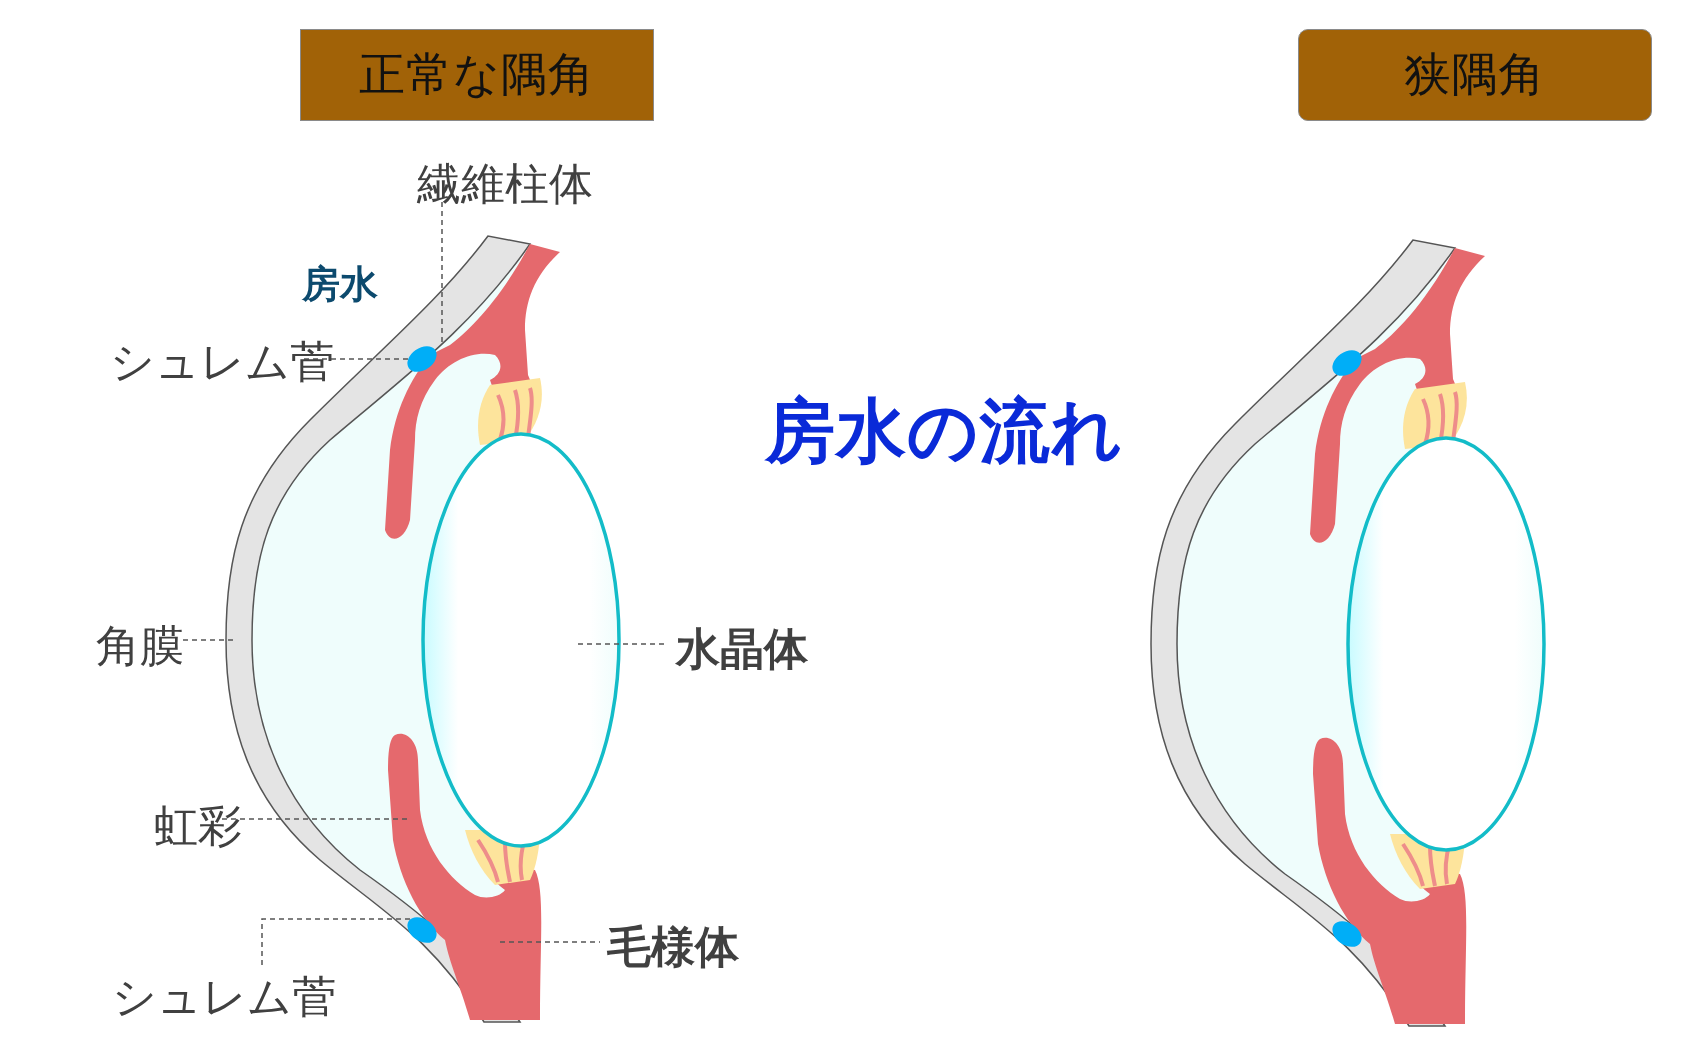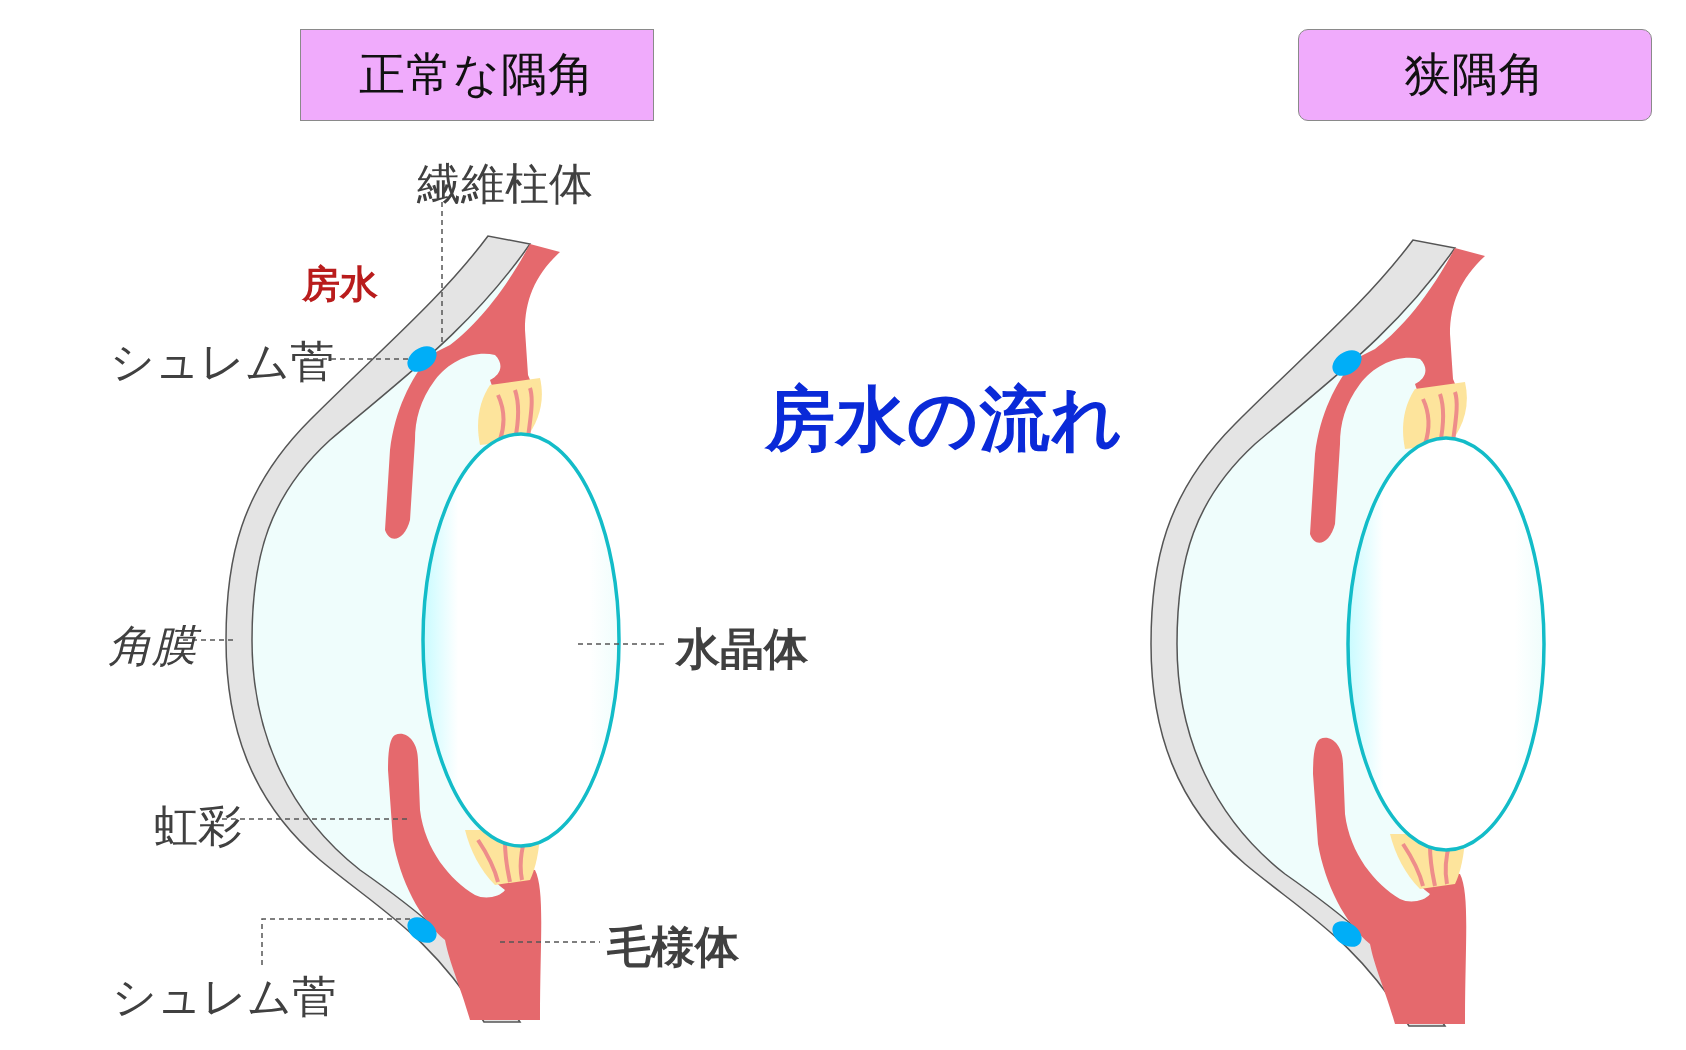--- a/index.html
+++ b/index.html
@@ -1,24 +1,24 @@
 <!DOCTYPE html>
 <html><head>
   <meta charset="utf-8">
   <style>
     html, body { margin: 0; padding: 0; background: #ffffff; }
     body { width: 1686px; height: 1050px; position: relative; overflow: hidden;
            font-family: "DejaVu Sans", "Liberation Sans", sans-serif; }
     svg.diagram { position: absolute; left: 0; top: 0; }
-    .title-box { position: absolute; border: 1.5px solid #8a8a8a; background: #f0abfc;
+    .title-box { position: absolute; border: 1.5px solid #8a8a8a; background: #a16207;
                  display: flex; align-items: center; justify-content: center;
                  font-size: 46px; color: #111; font-weight: 300; letter-spacing: 1px; }
     .label { position: absolute; font-size: 44px; color: #404040; font-weight: 300; white-space: nowrap; line-height: 1; }
-    .label-blue { position: absolute; font-size: 38px; color: #b91c1c; font-weight: bold; line-height: 1; }
-    .main-title { position: absolute; font-size: 70px; color: #0a2ad8; font-weight: bold; line-height: 1; letter-spacing: 1px; }
+    .label-blue { position: absolute; font-size: 38px; color: #0c4a6e; font-weight: bold; line-height: 1; }
+    .main-title { position: absolute; font-size: 70px; color: #0a2ad8; font-weight: bold; line-height: 1; letter-spacing: 1px; margin-top: 12px; }
   </style>
 </head>
 <body>
 
 <svg class="diagram" width="1686" height="1050" viewBox="0 0 1686 1050">
   <defs>
     <radialGradient id="lensGlow" cx="0.5" cy="0.5" r="0.5">
       <stop offset="0.8" stop-color="#ffffff"></stop>
       <stop offset="1" stop-color="#c9fbff"></stop>
     </radialGradient>
@@ -76,17 +76,17 @@
 </div>
 <div class="title-box" style="left:1298px; top:29px; width:352px; height:90px;border-radius:10px;">
   <span>狭隅角</span>
 </div>
 
 <div class="main-title" style="left:765px; top:384px;">房水の流れ</div>
 
 <div class="label" style="left:417px; top:162px;">繊維柱体</div>
 <div class="label-blue" style="left:302px; top:265px;">房水</div>
 <div class="label" style="left:110px; top:340px;">シュレム菅</div>
-<div class="label" style="left:108px; top:624px;font-style:italic;">角膜</div>
+<div class="label" style="left:96px; top:624px;">角膜</div>
 <div class="label" style="left:676px; top:627px;font-weight:bold;">水晶体</div>
 <div class="label" style="left:134px; top:804px;margin-left:20px;">虹彩</div>
 <div class="label" style="left:607px; top:925px;font-weight:bold;">毛様体</div>
 <div class="label" style="left:112px; top:975px;">シュレム菅</div>
 
 </body></html>

